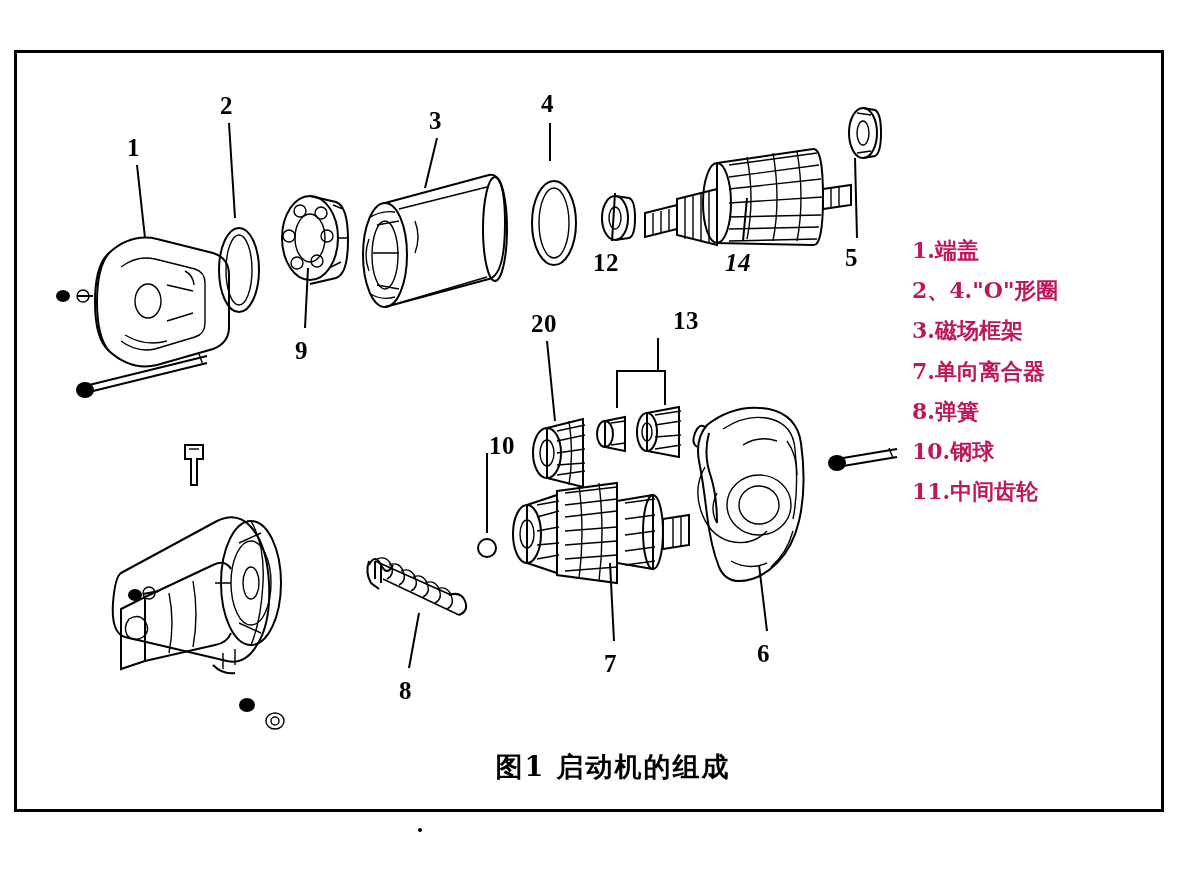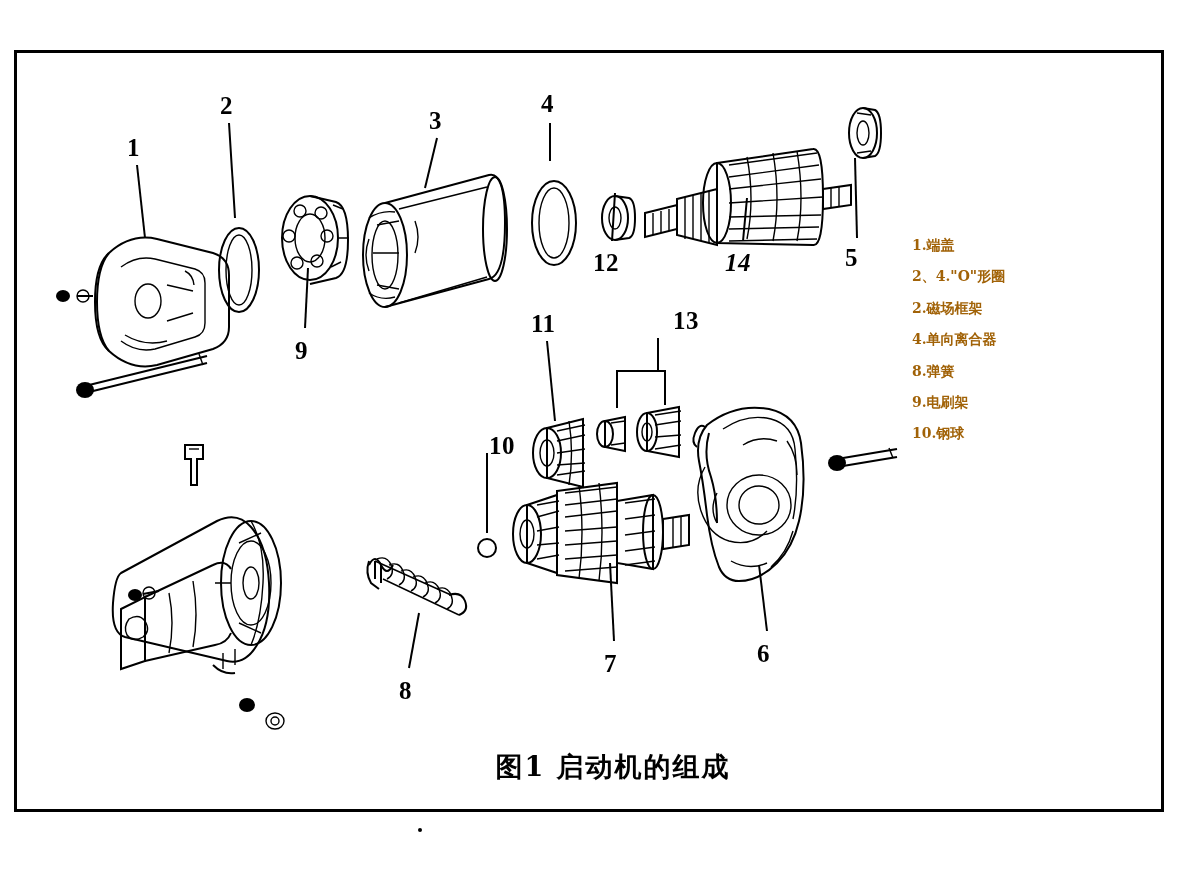--- a/index.html
+++ b/index.html
@@ -43,23 +43,23 @@
   }
   
   #legend {
     position: absolute;
     left: 895px;
     top: 185px;
     width: 240px;
   }
   .legend-item {
     font-family: "DejaVu Serif", "Liberation Serif", serif;
-    font-size: 14px;
+    font-size: 22px;
     font-weight: 700;
-    color: #a16207;
+    color: #be185d;
     margin-bottom: 16px;
     white-space: nowrap;
     line-height: 1.1;
   }
   
   #caption {
     position: absolute;
     left: 0;
     top: 696px;
     width: 100%;
@@ -297,31 +297,31 @@
   <div class="num" style="left:110px; top:82px;">1</div>
   <div class="num" style="left:203px; top:40px;">2</div>
   <div class="num" style="left:412px; top:55px;">3</div>
   <div class="num" style="left:524px; top:38px;">4</div>
   <div class="num" style="left:828px; top:192px;">5</div>
   <div class="num" style="left:740px; top:588px;">6</div>
   <div class="num" style="left:587px; top:598px;">7</div>
   <div class="num" style="left:382px; top:625px;">8</div>
   <div class="num" style="left:278px; top:285px;">9</div>
   <div class="num" style="left:472px; top:380px;">10</div>
-  <div class="num" style="left:514px; top:258px;">11</div>
+  <div class="num" style="left:514px; top:258px;">20</div>
   <div class="num" style="left:576px; top:197px;text-align:center;">12</div>
   <div class="num" style="left:656px; top:255px;">13</div>
   <div class="num" style="left:708px; top:197px;font-style:italic;">14</div>
 
   <div id="legend">
     <div class="legend-item">1.端盖</div>
     <div class="legend-item">2、4."O"形圈</div>
-    <div class="legend-item">2.磁场框架</div>
-    <div class="legend-item">4.单向离合器</div>
+    <div class="legend-item">3.磁场框架</div>
+    <div class="legend-item">7.单向离合器</div>
     <div class="legend-item">8.弹簧</div>
-    <div class="legend-item">9.电刷架</div>
     <div class="legend-item">10.钢球</div>
+    <div class="legend-item">11.中间齿轮</div>
   </div>
 
   <div id="caption">图1 启动机的组成</div>
 </div>
 
 <div id="page-dot"></div>
 
 </body></html>

